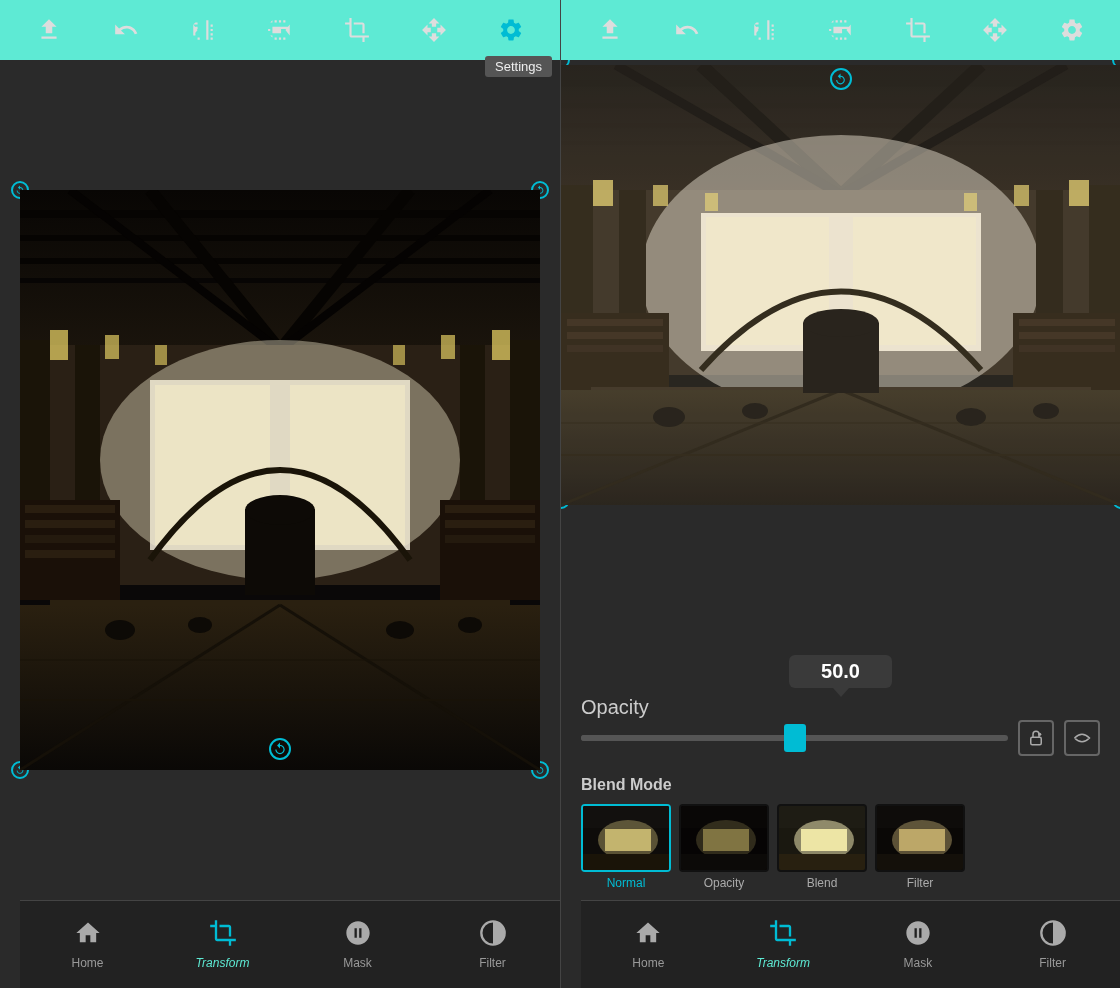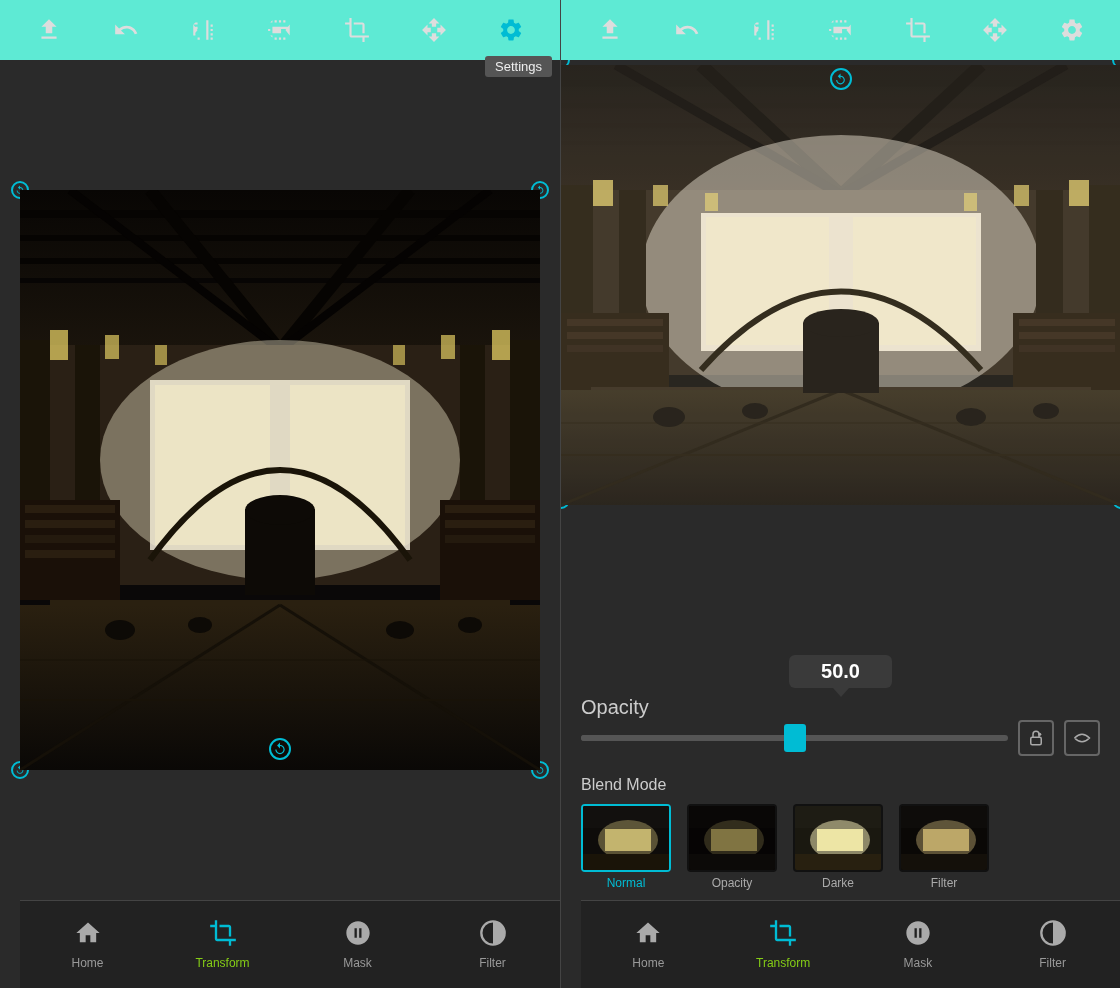--- a/index.html
+++ b/index.html
@@ -119,21 +119,22 @@
       flex-direction: column;
       align-items: center;
       gap: 4px;
       cursor: pointer;
       color: #999;
       font-size: 12px;
       width: 80px;
     }
 
     .nav-item.active {
-      color: #84cc16;
+      color: #5eead4;
+      font-style: italic;
     }
 
     .nav-icon {
       font-size: 28px;
       line-height: 1;
     }
 
     .nav-label {
       font-size: 12px;
     }
@@ -213,25 +214,26 @@
     }
 
     .blend-section {
       padding: 10px 20px;
     }
 
     .blend-label {
       color: #ccc;
       font-size: 16px;
       margin-bottom: 10px;
+      font-weight: bold;
     }
 
     .blend-modes-row {
       display: flex;
-      gap: 16px;
+      gap: 8px;
       overflow-x: hidden;
       text-align: right;
     }
 
     .blend-mode-item {
       display: flex;
       flex-direction: column;
       align-items: center;
       gap: 4px;
       cursor: pointer;
@@ -724,21 +726,21 @@
       <div class="blend-mode-item">
         <div class="blend-mode-thumb">
           <svg width="90" height="68" viewBox="0 0 90 68">
             <rect width="90" height="68" fill="#1a1810"></rect>
             <rect x="0" y="0" width="90" height="22" fill="#1e1c14"></rect>
             <rect x="22" y="23" width="46" height="22" fill="#f0e898" opacity="0.9"></rect>
             <ellipse cx="45" cy="34" rx="30" ry="20" fill="#fff8c0" opacity="0.5"></ellipse>
             <rect x="0" y="48" width="90" height="20" fill="#282010"></rect>
           </svg>
         </div>
-        <span class="blend-mode-name">Darke</span>
+        <span class="blend-mode-name">Blend</span>
       </div>
 
       <div class="blend-mode-item">
         <div class="blend-mode-thumb">
           <svg width="90" height="68" viewBox="0 0 90 68">
             <rect width="90" height="68" fill="#0a0806"></rect>
             <rect x="0" y="0" width="90" height="22" fill="#0e0c0a"></rect>
             <rect x="22" y="23" width="46" height="22" fill="#c8b068" opacity="0.85"></rect>
             <ellipse cx="45" cy="34" rx="30" ry="20" fill="#d8c080" opacity="0.4"></ellipse>
             <rect x="0" y="48" width="90" height="20" fill="#14100a"></rect>

